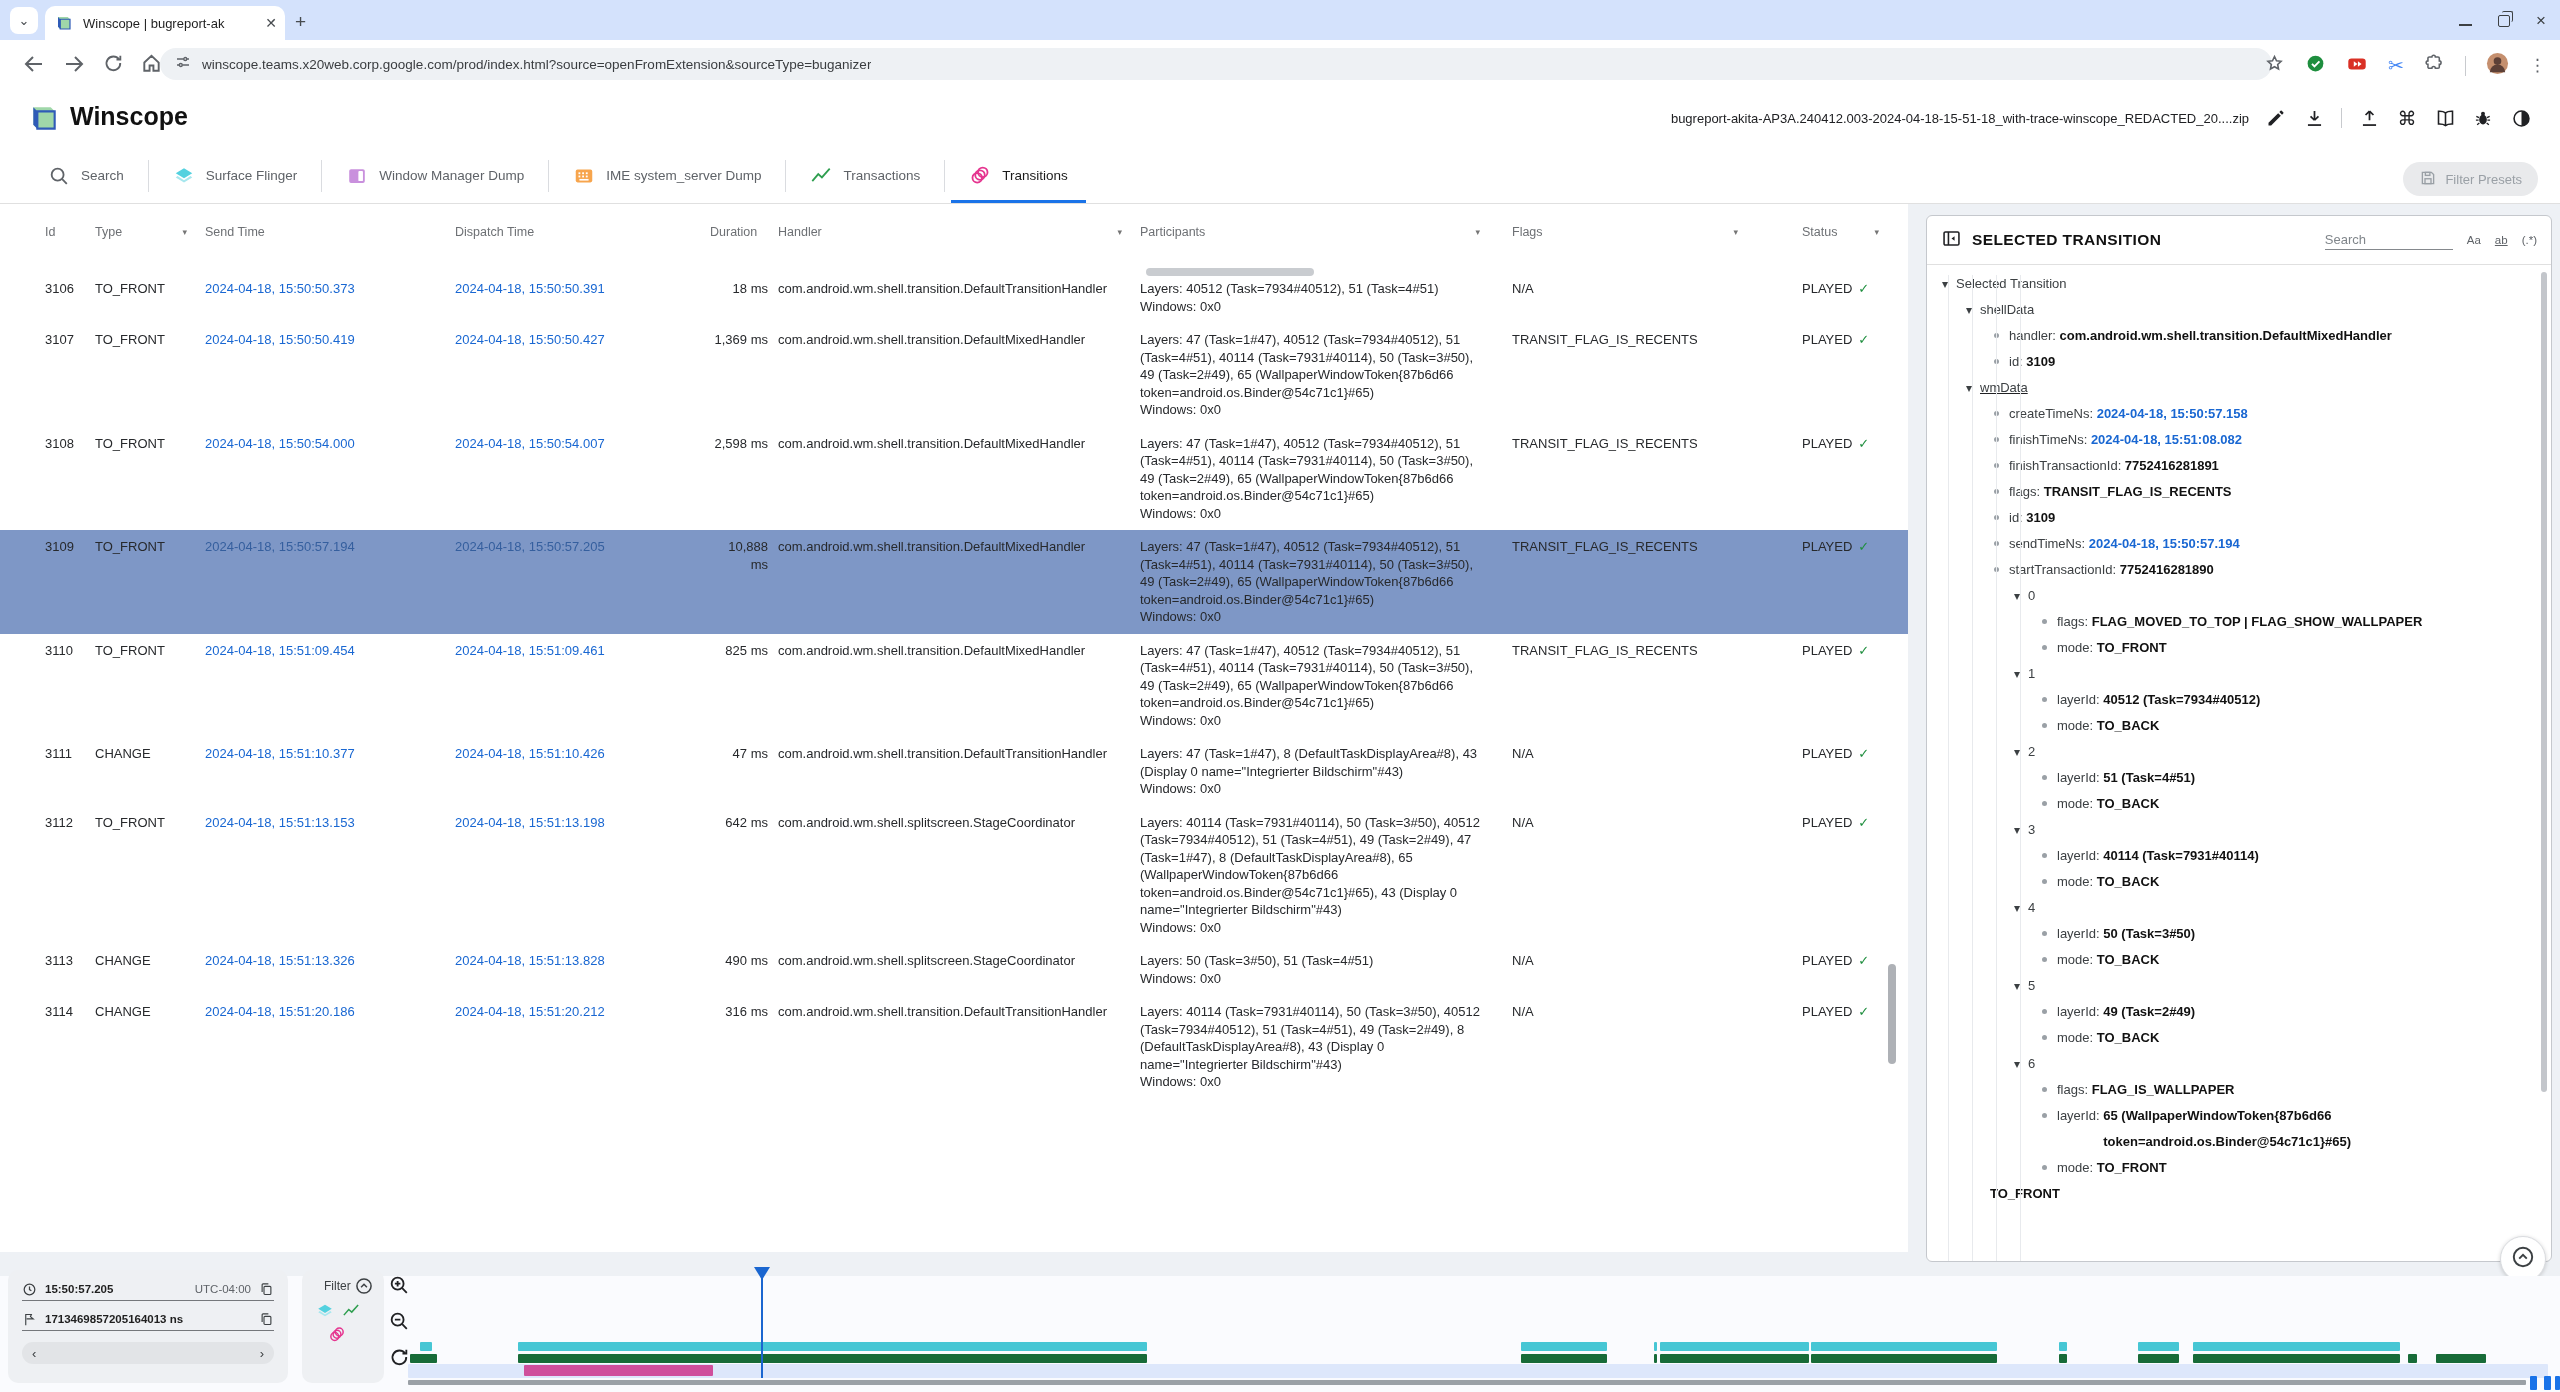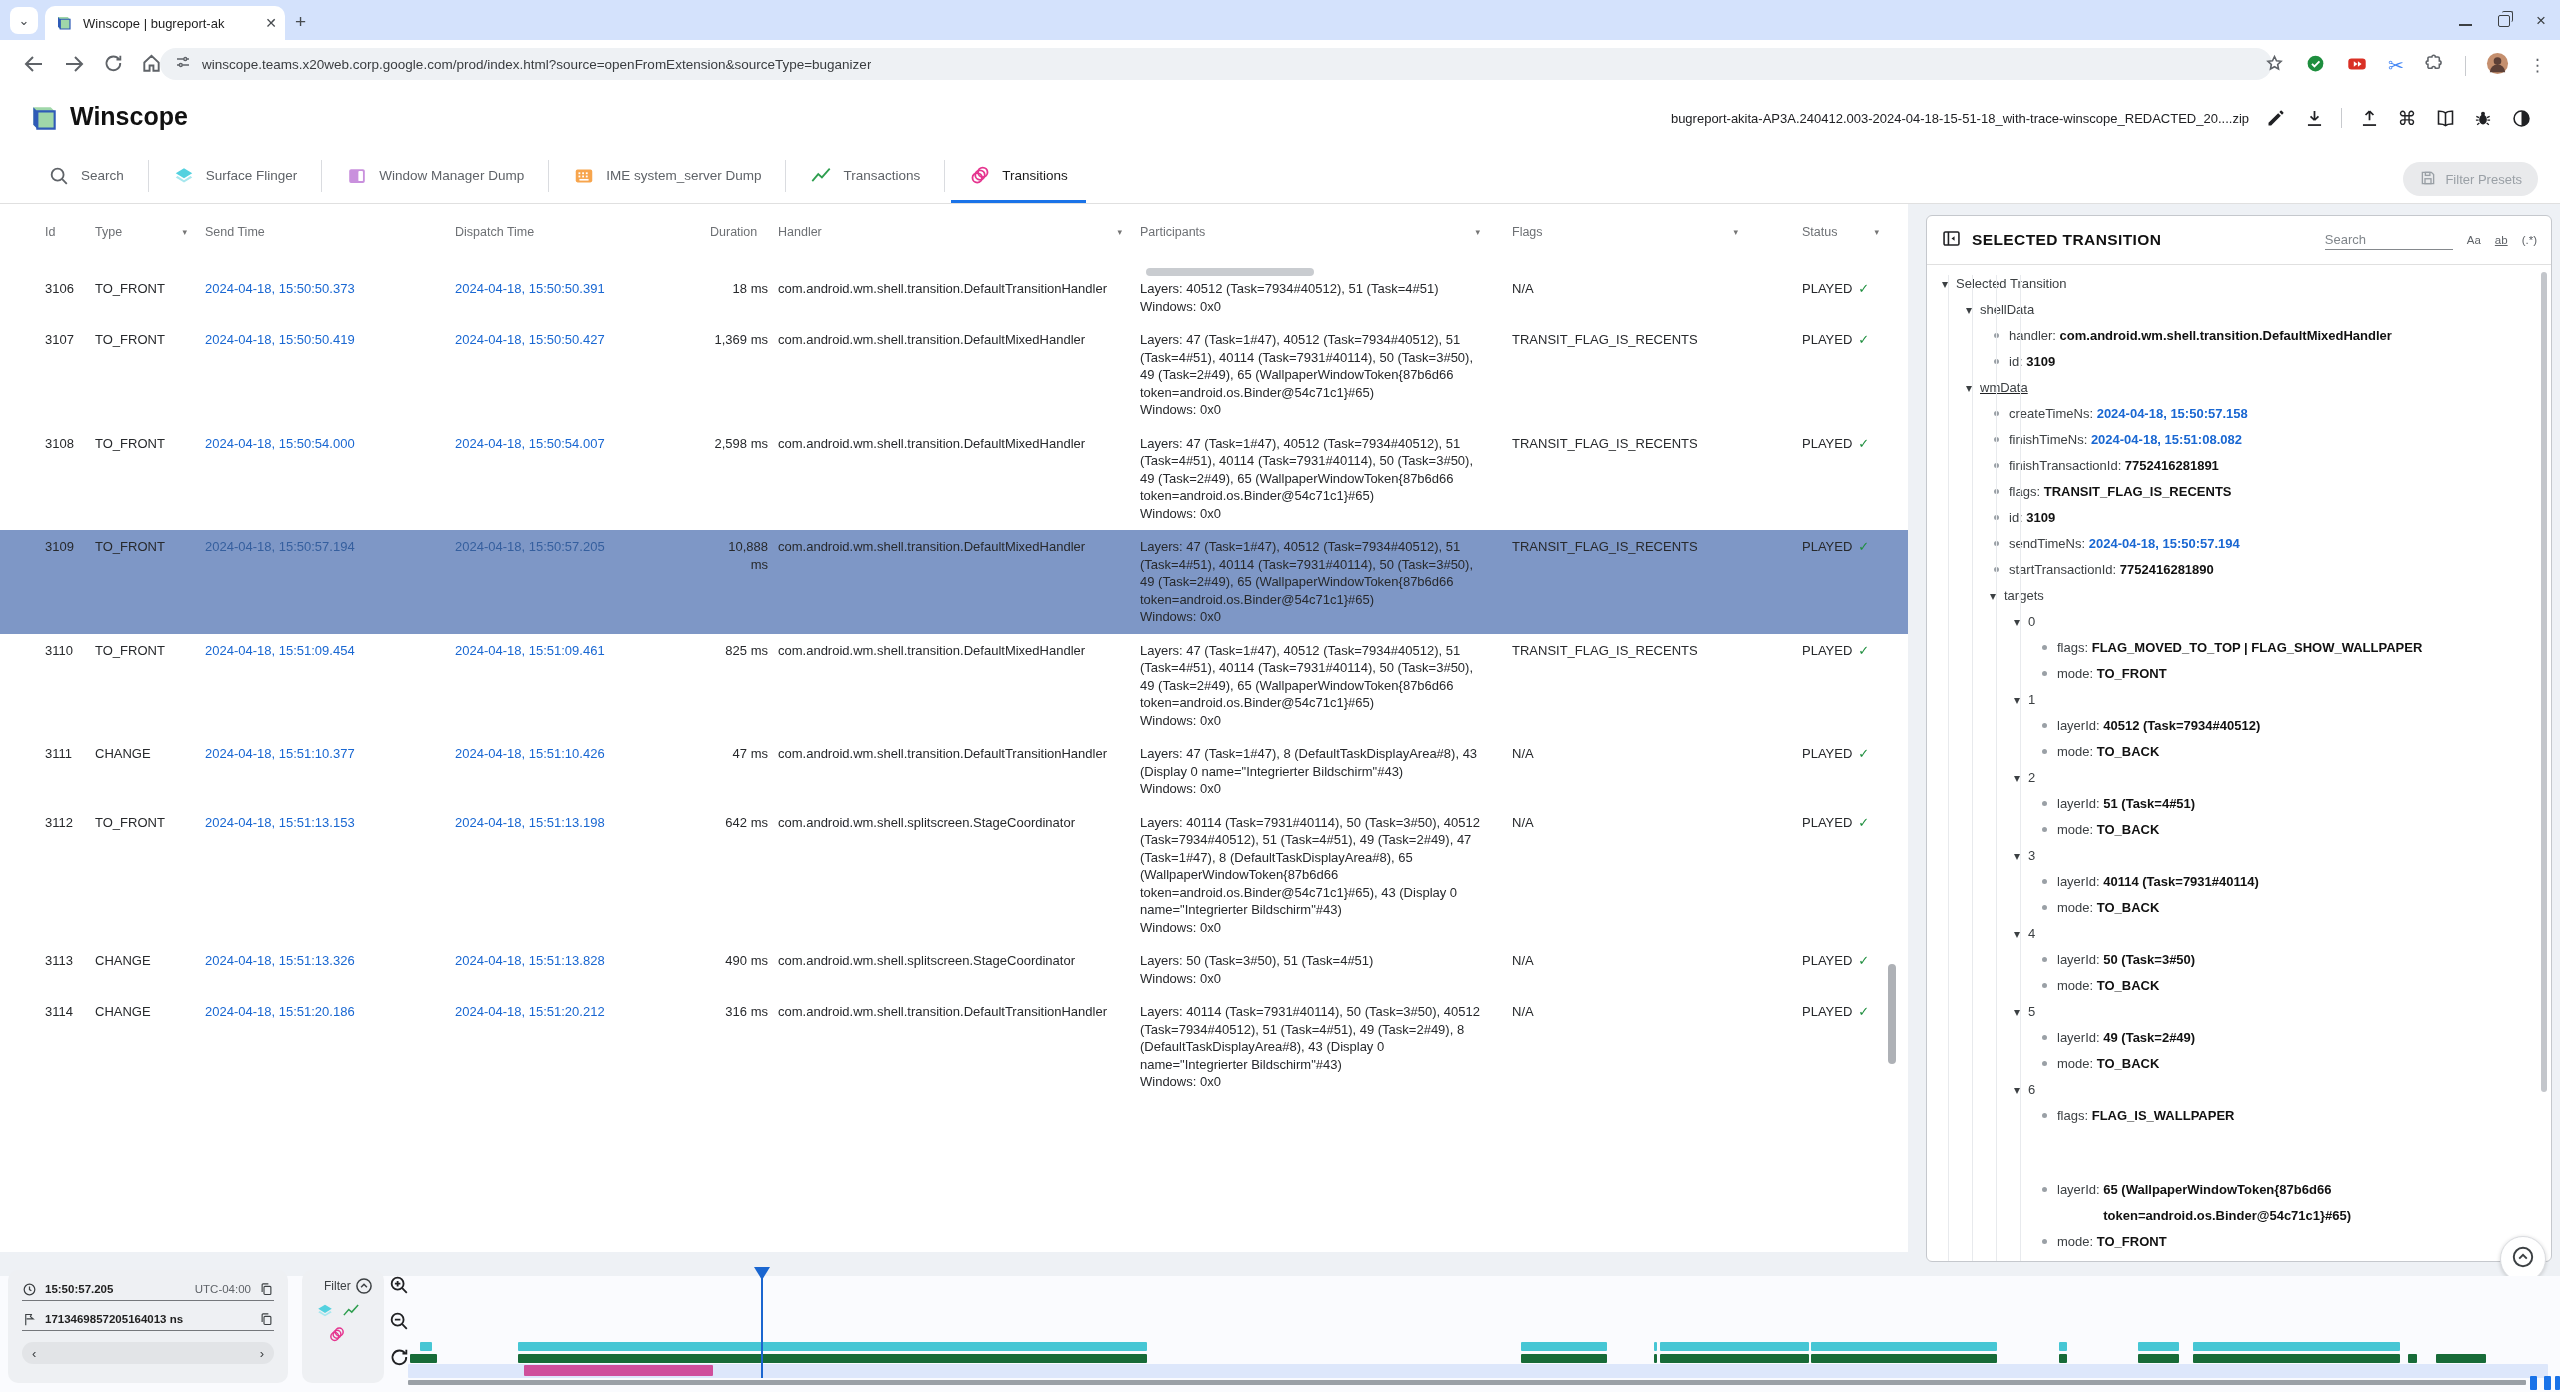--- a/index.html
+++ b/index.html
@@ -490,42 +490,41 @@
       <div class="tnode" style="padding-left: 63px;"><span class="tdot"></span><span class="tkey">handler: </span><span class="tval">com.android.wm.shell.transition.DefaultMixedHandler</span></div>
       <div class="tnode" style="padding-left: 63px;"><span class="tdot"></span><span class="tkey">id: </span><span class="tval">3109</span></div>
       <div class="tnode" style="padding-left: 39px; text-decoration: underline;"><span class="tarrow">▾</span><span class="tkey">wmData</span></div>
       <div class="tnode" style="padding-left: 63px;"><span class="tdot"></span><span class="tkey">createTimeNs: </span><span class="tval link">2024-04-18, 15:50:57.158</span></div>
       <div class="tnode" style="padding-left: 63px;"><span class="tdot"></span><span class="tkey">finishTimeNs: </span><span class="tval link">2024-04-18, 15:51:08.082</span></div>
       <div class="tnode" style="padding-left: 63px;"><span class="tdot"></span><span class="tkey">finishTransactionId: </span><span class="tval">7752416281891</span></div>
       <div class="tnode" style="padding-left: 63px;"><span class="tdot"></span><span class="tkey">flags: </span><span class="tval">TRANSIT_FLAG_IS_RECENTS</span></div>
       <div class="tnode" style="padding-left: 63px;"><span class="tdot"></span><span class="tkey">id: </span><span class="tval">3109</span></div>
       <div class="tnode" style="padding-left: 63px;"><span class="tdot"></span><span class="tkey">sendTimeNs: </span><span class="tval link">2024-04-18, 15:50:57.194</span></div>
       <div class="tnode" style="padding-left: 63px;"><span class="tdot"></span><span class="tkey">startTransactionId: </span><span class="tval">7752416281890</span></div>
-      <div class="tnode" style="padding-left: 63px;"><span class="tarrow">▾</span><span class="tkey">targets</span></div>
       <div class="tnode" style="padding-left: 87px;"><span class="tarrow">▾</span><span class="tkey">0</span></div>
       <div class="tnode" style="padding-left: 111px;"><span class="tdot"></span><span class="tkey">flags: </span><span class="tval">FLAG_MOVED_TO_TOP | FLAG_SHOW_WALLPAPER</span></div>
       <div class="tnode" style="padding-left: 111px;"><span class="tdot"></span><span class="tkey">mode: </span><span class="tval">TO_FRONT</span></div>
       <div class="tnode" style="padding-left: 87px;"><span class="tarrow">▾</span><span class="tkey">1</span></div>
       <div class="tnode" style="padding-left: 111px;"><span class="tdot"></span><span class="tkey">layerId: </span><span class="tval">40512 (Task=7934#40512)</span></div>
       <div class="tnode" style="padding-left: 111px;"><span class="tdot"></span><span class="tkey">mode: </span><span class="tval">TO_BACK</span></div>
       <div class="tnode" style="padding-left: 87px;"><span class="tarrow">▾</span><span class="tkey">2</span></div>
       <div class="tnode" style="padding-left: 111px;"><span class="tdot"></span><span class="tkey">layerId: </span><span class="tval">51 (Task=4#51)</span></div>
       <div class="tnode" style="padding-left: 111px;"><span class="tdot"></span><span class="tkey">mode: </span><span class="tval">TO_BACK</span></div>
       <div class="tnode" style="padding-left: 87px;"><span class="tarrow">▾</span><span class="tkey">3</span></div>
       <div class="tnode" style="padding-left: 111px;"><span class="tdot"></span><span class="tkey">layerId: </span><span class="tval">40114 (Task=7931#40114)</span></div>
       <div class="tnode" style="padding-left: 111px;"><span class="tdot"></span><span class="tkey">mode: </span><span class="tval">TO_BACK</span></div>
       <div class="tnode" style="padding-left: 87px;"><span class="tarrow">▾</span><span class="tkey">4</span></div>
       <div class="tnode" style="padding-left: 111px;"><span class="tdot"></span><span class="tkey">layerId: </span><span class="tval">50 (Task=3#50)</span></div>
       <div class="tnode" style="padding-left: 111px;"><span class="tdot"></span><span class="tkey">mode: </span><span class="tval">TO_BACK</span></div>
       <div class="tnode" style="padding-left: 87px;"><span class="tarrow">▾</span><span class="tkey">5</span></div>
       <div class="tnode" style="padding-left: 111px;"><span class="tdot"></span><span class="tkey">layerId: </span><span class="tval">49 (Task=2#49)</span></div>
       <div class="tnode" style="padding-left: 111px;"><span class="tdot"></span><span class="tkey">mode: </span><span class="tval">TO_BACK</span></div>
       <div class="tnode" style="padding-left: 87px;"><span class="tarrow">▾</span><span class="tkey">6</span></div>
       <div class="tnode" style="padding-left: 111px;"><span class="tdot"></span><span class="tkey">flags: </span><span class="tval">FLAG_IS_WALLPAPER</span></div>
-      <div class="tnode" style="padding-left: 111px; margin-top: 48px;"><span class="tdot"></span><span class="tkey">layerId: </span><span class="tval">65 (WallpaperWindowToken{87b6d66 token=android.os.Binder@54c71c1}#65)</span></div>
+      <div class="tnode" style="padding-left: 111px;"><span class="tdot"></span><span class="tkey">layerId: </span><span class="tval">65 (WallpaperWindowToken{87b6d66 token=android.os.Binder@54c71c1}#65)</span></div>
       <div class="tnode" style="padding-left: 111px;"><span class="tdot"></span><span class="tkey">mode: </span><span class="tval">TO_FRONT</span></div>
       <div class="tnode" style="padding-left: 63px;"><span class="tval">TO_FRONT</span></div>
     </div>
   <div id="rpscroll"></div>
 </div>
 <div id="fab">
   <span><svg viewBox="0 0 24 24" width="26" height="26" fill="none" stroke="#3c4043" stroke-width="1.8">
         <circle cx="12" cy="12" r="8.5"></circle>
         <path d="m8.5 13.5 3.5-3.5 3.5 3.5"></path>
       </svg></span>

